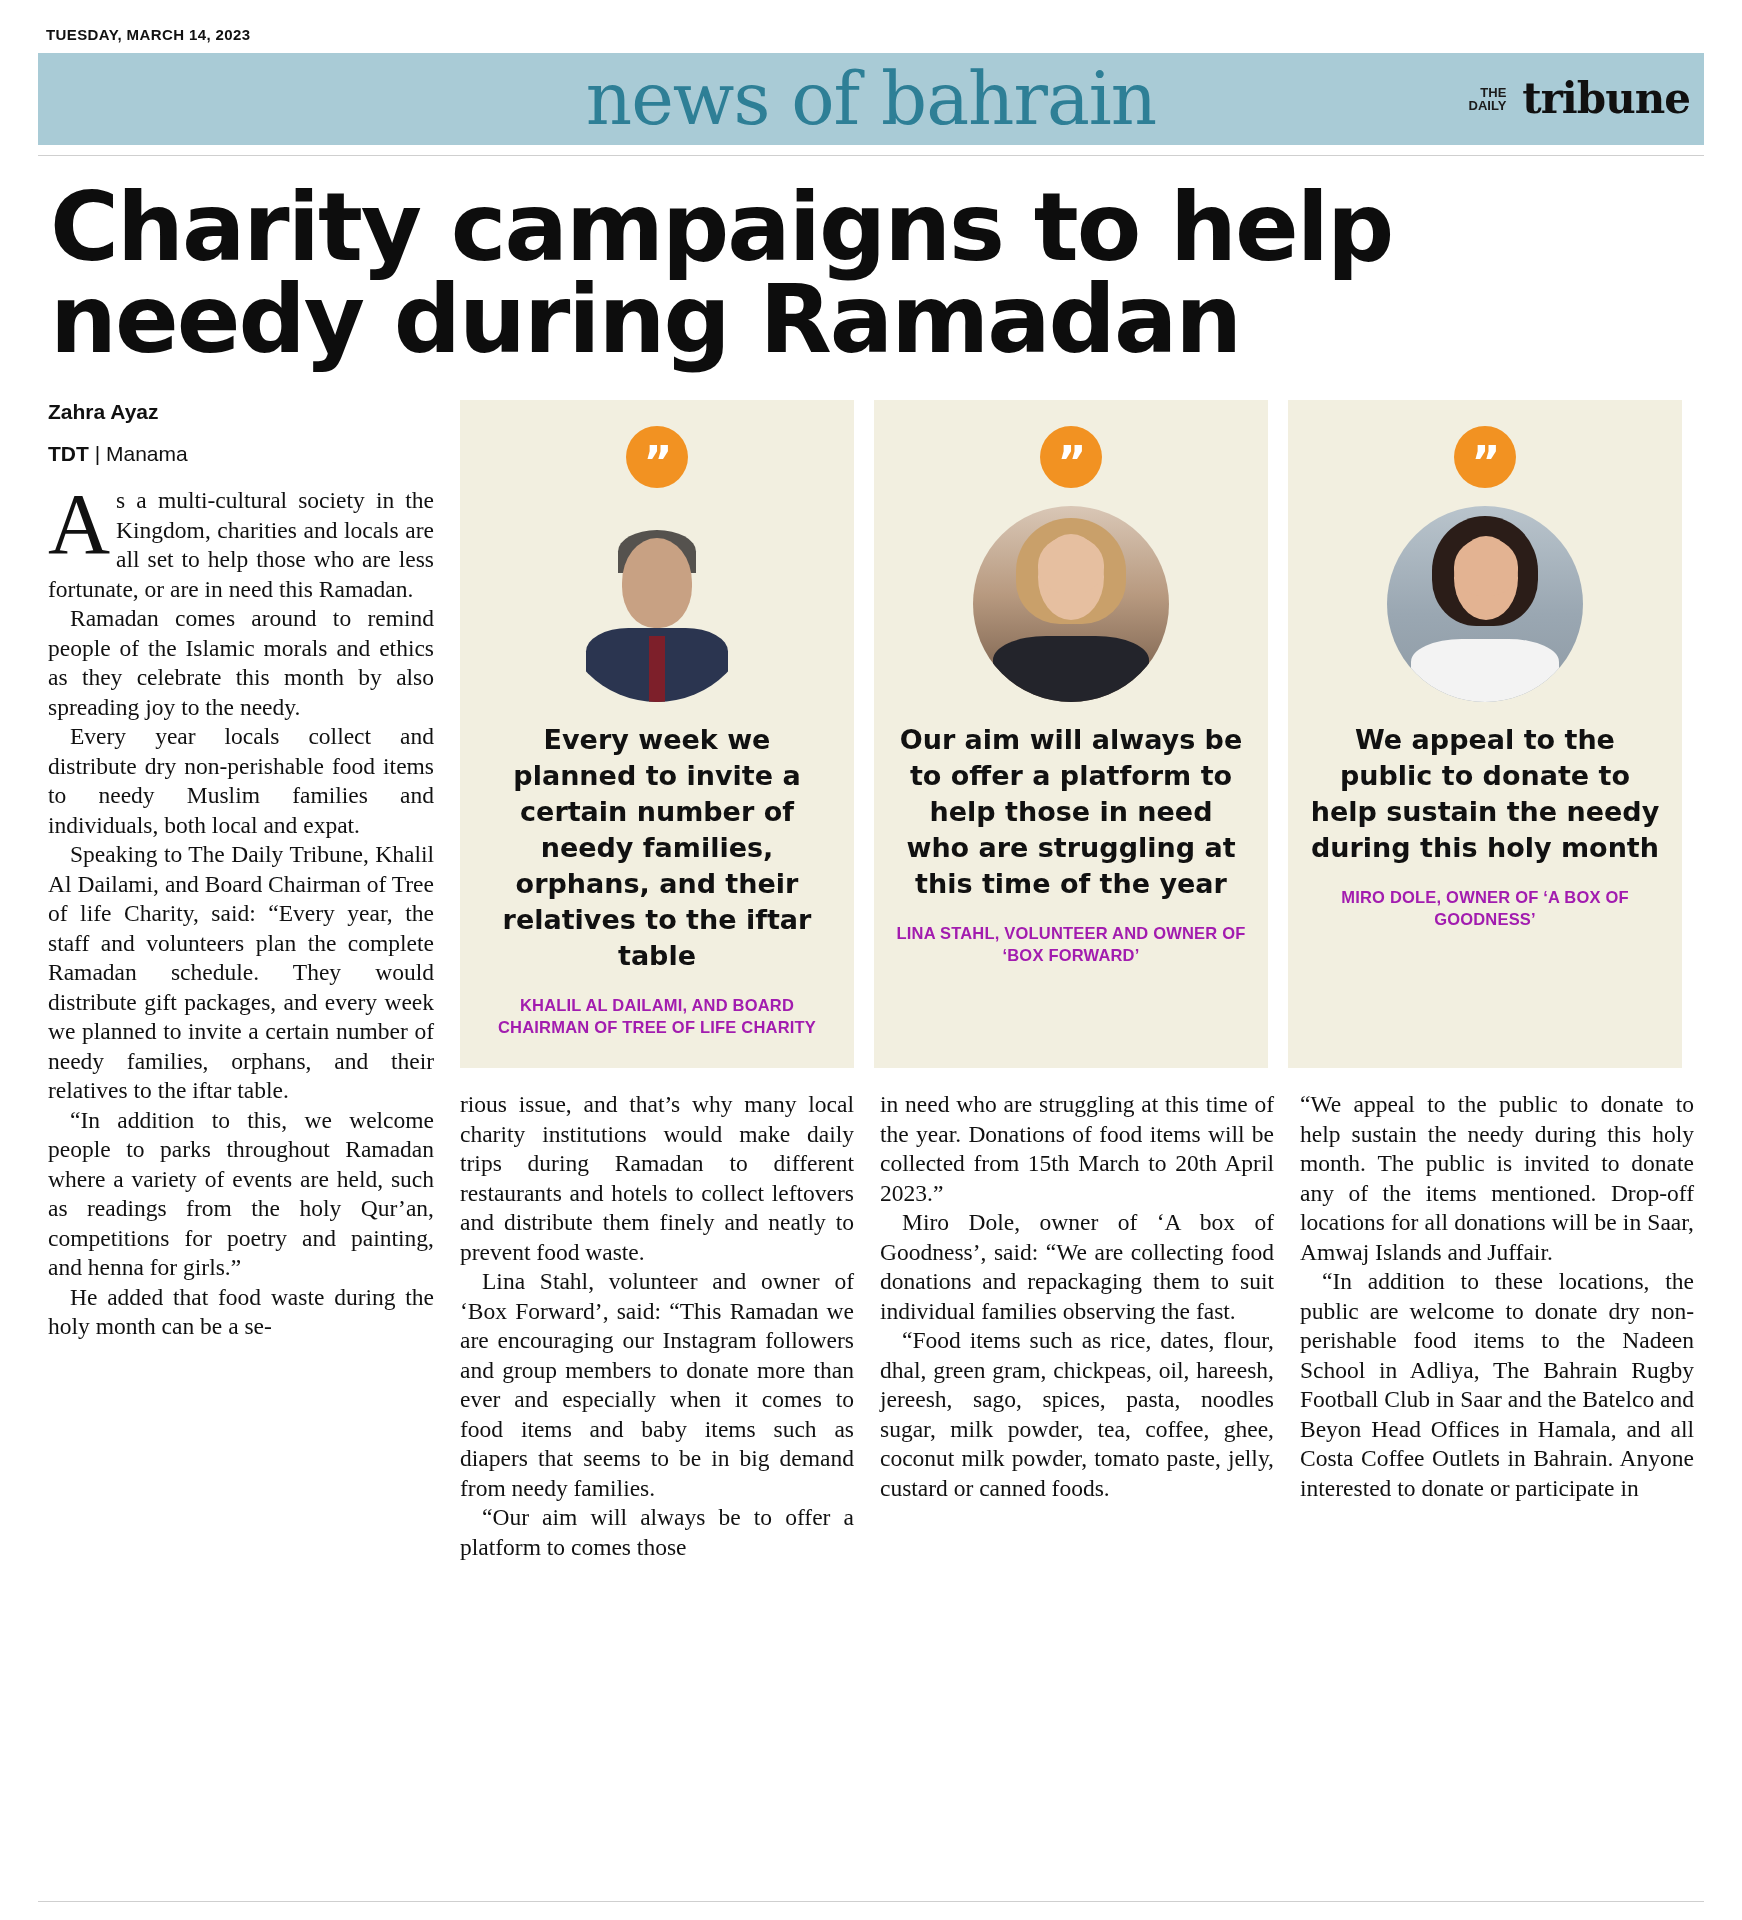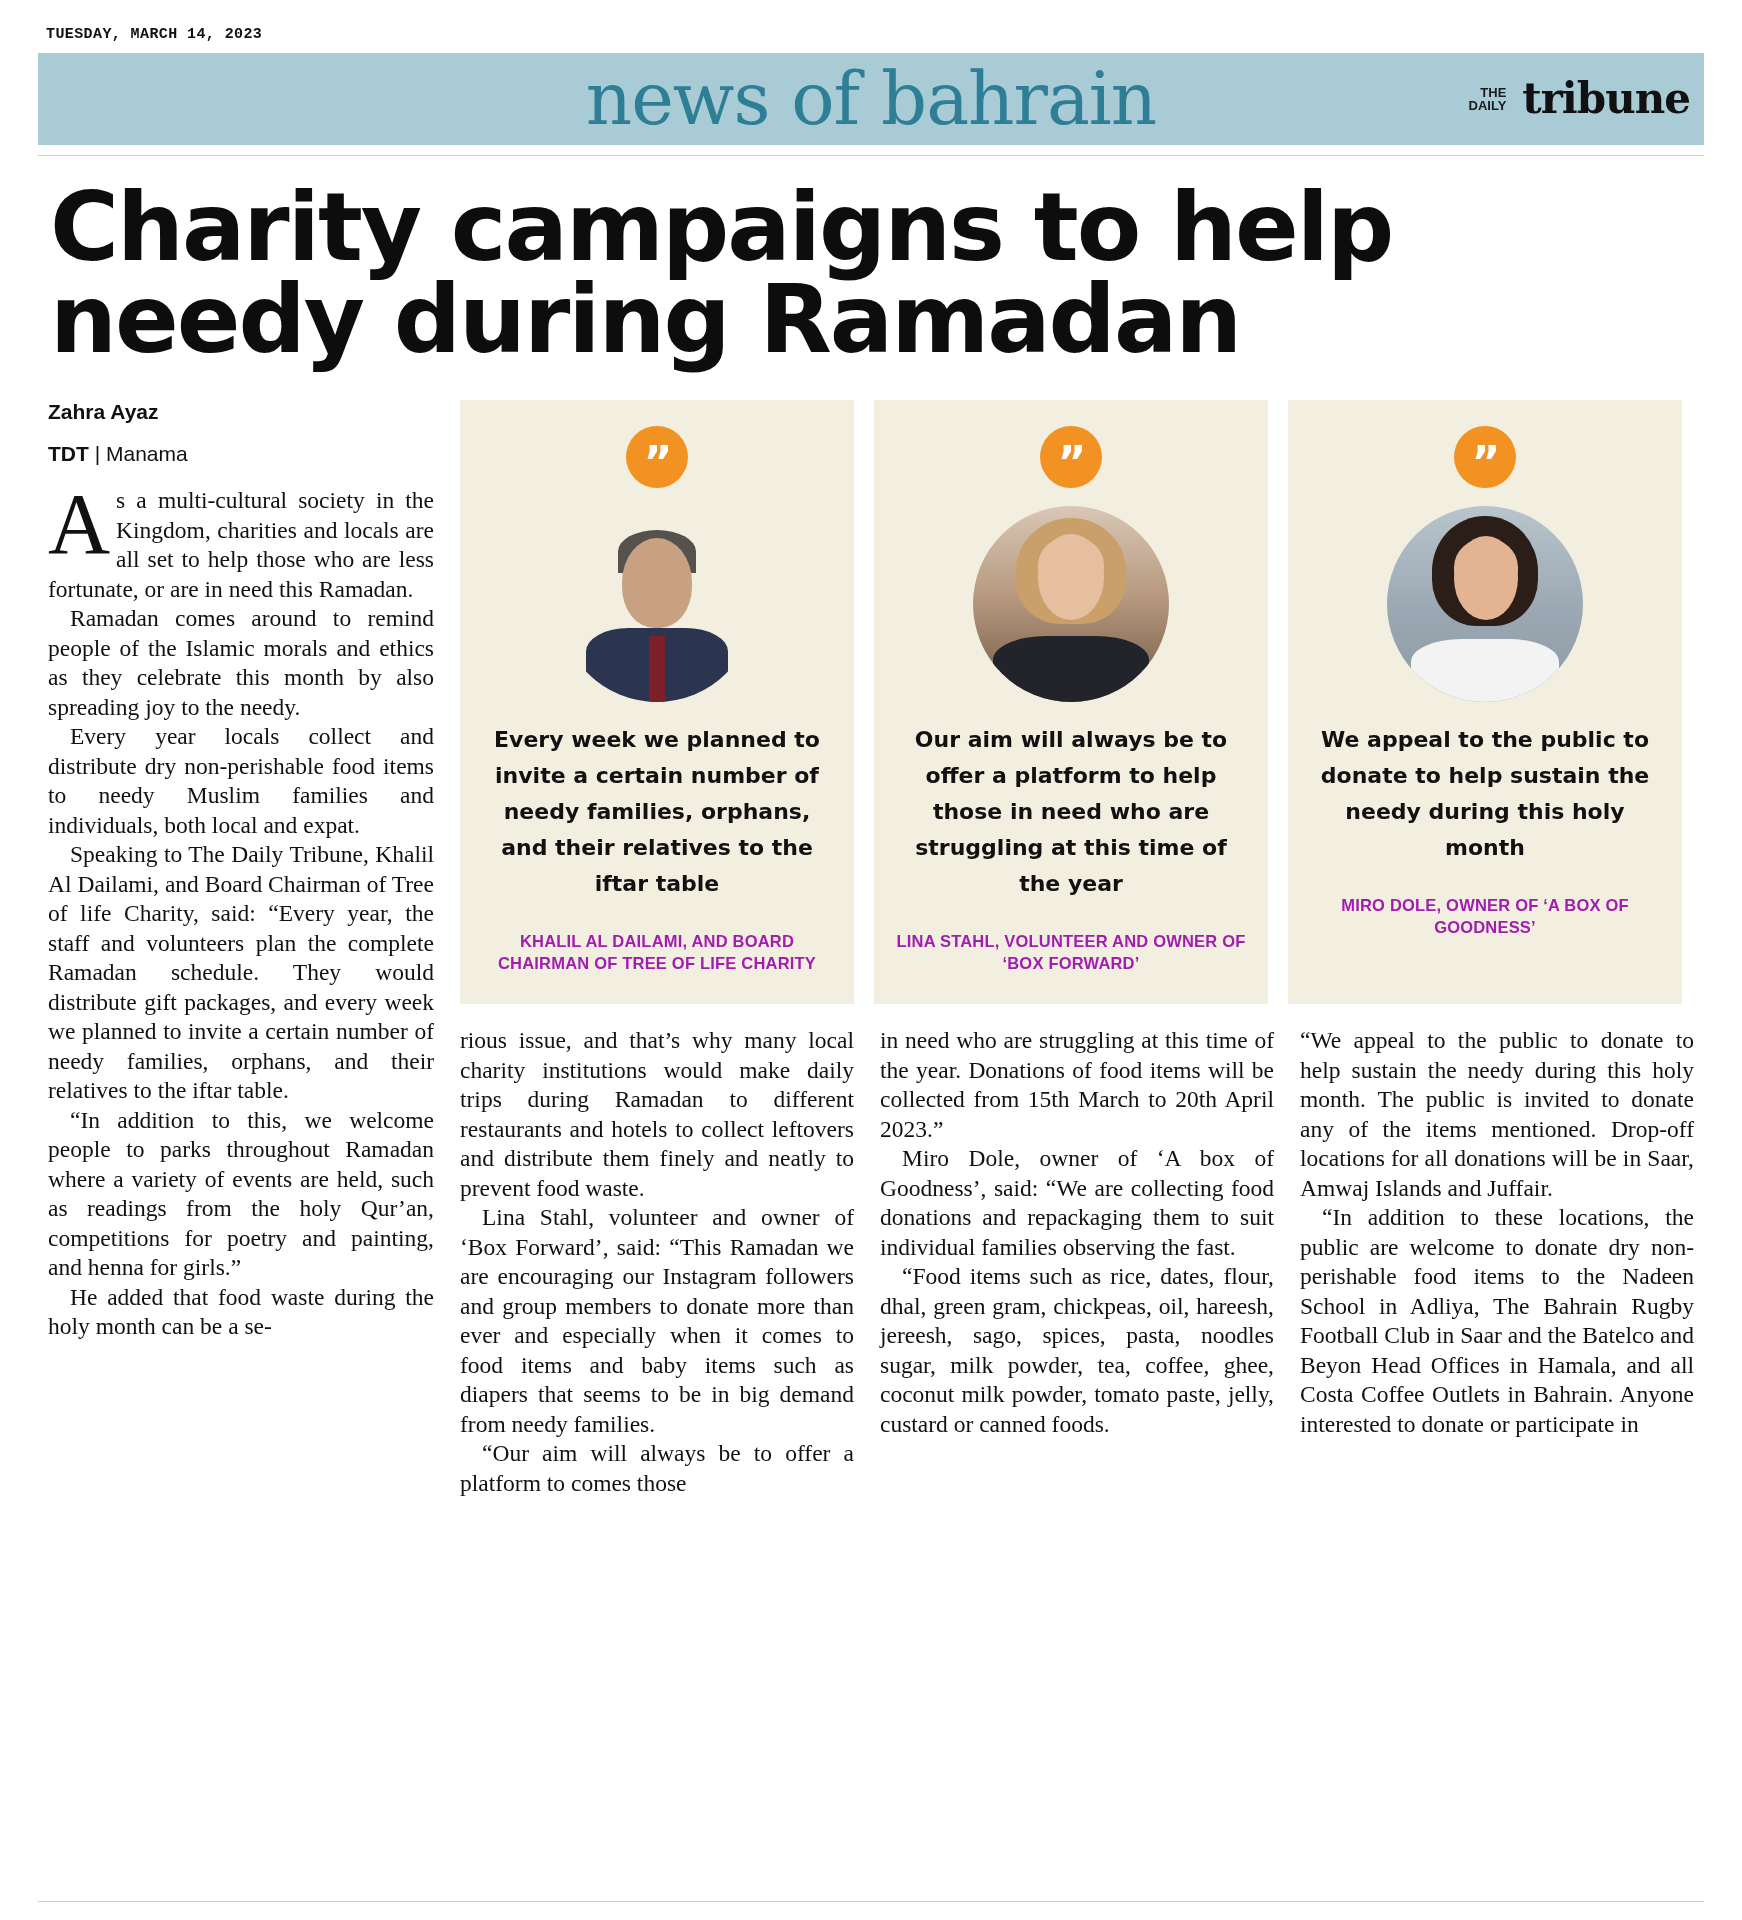--- a/index.html
+++ b/index.html
@@ -18,21 +18,21 @@
   .page {
     position: relative;
     width: 1742px;
     height: 1920px;
     box-sizing: border-box;
     padding: 0 38px;
   }
 
   
   .dateline {
-    font-family: Liberation Mono, monospace;
+    font-family: Liberation Sans, sans-serif;
     font-weight: 700;
     font-size: 15px;
     letter-spacing: 0.4px;
     color: #111;
     padding: 26px 0 10px 8px;
   }
 
   
   .masthead {
     position: relative;
@@ -164,24 +164,24 @@
     width: 196px;
     height: 196px;
     border-radius: 50%;
     margin: 0 auto 20px auto;
     overflow: hidden;
     position: relative;
   }
   .quote-text {
     font-family: "DejaVu Sans", sans-serif;
     font-weight: 700;
-    font-size: 22px;
+    font-size: 27px;
     line-height: 36px;
     color: #111;
-    margin-bottom: 28px;
+    margin-bottom: 20px;
   }
   .quote-attrib {
     font-family: "Liberation Sans", sans-serif;
     font-weight: 700;
     font-size: 16.5px;
     line-height: 22px;
     letter-spacing: 0.2px;
     color: #a21caf;
   }
 

